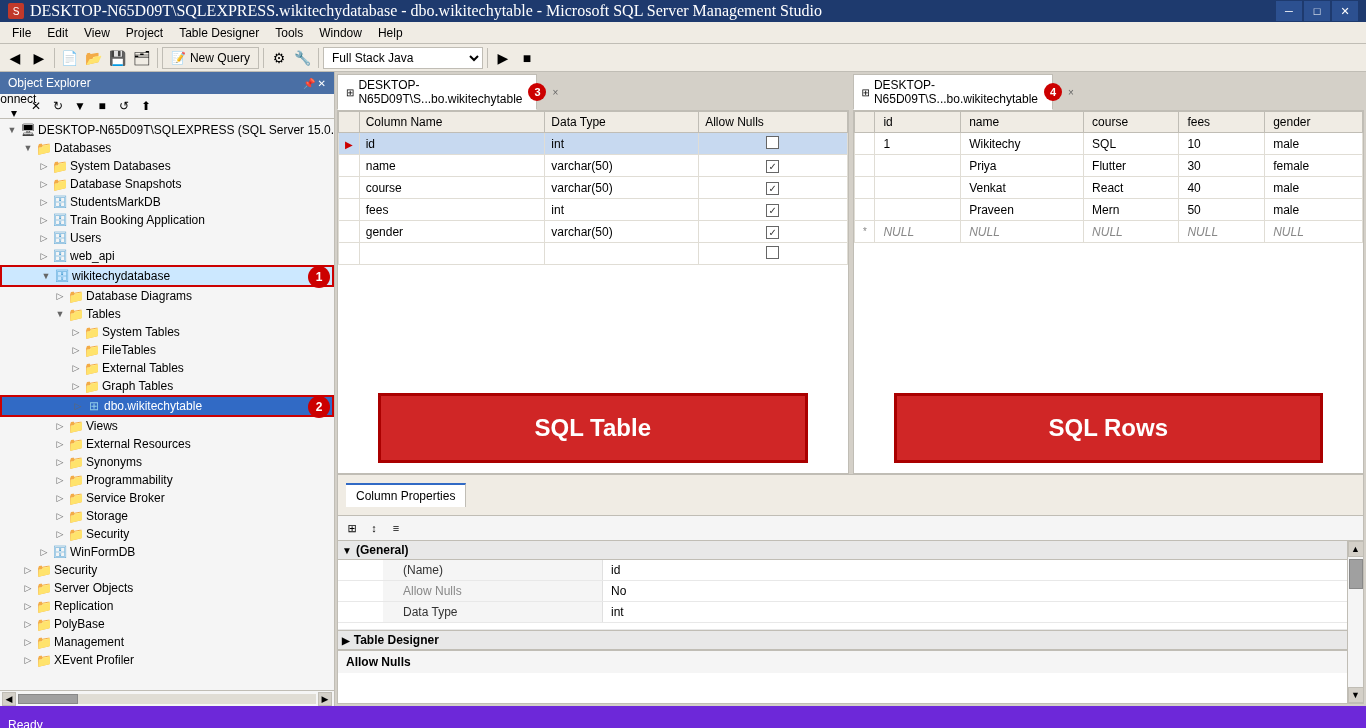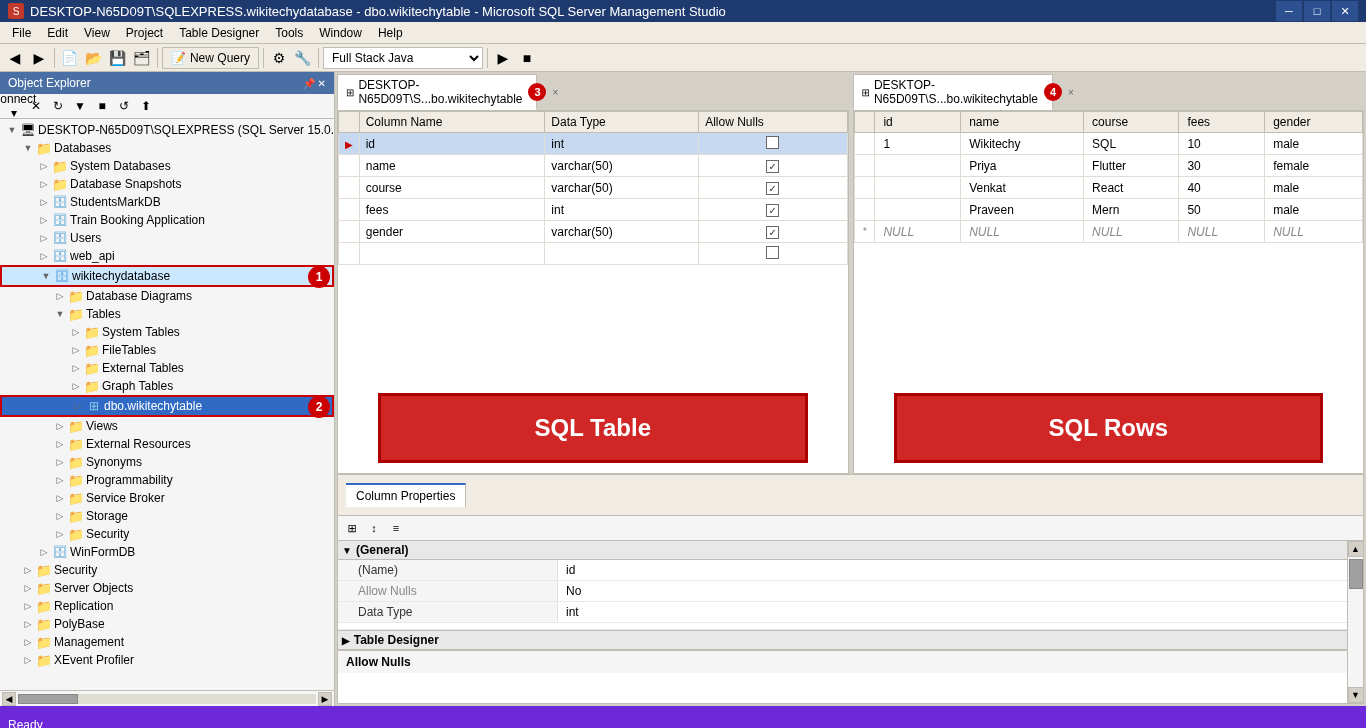--- a/index.html
+++ b/index.html
@@ -2,21 +2,21 @@
 <html><head>
   <meta charset="utf-8">
   <style>
     * { box-sizing: border-box; margin: 0; padding: 0; font-family: 'Segoe UI', Tahoma, Geneva, Verdana, sans-serif; font-size: 12px; }
     body { background: #d4d0c8; overflow: hidden; width: 1366px; height: 728px; }
     
     
     .title-bar { background: #1e3a6e; color: white; height: 22px; display: flex; align-items: center; padding: 0 8px; justify-content: space-between; }
     .title-bar-left { display: flex; align-items: center; gap: 6px; }
     .title-bar-icon { width: 16px; height: 16px; background: #c0392b; border-radius: 2px; display: flex; align-items: center; justify-content: center; font-size: 10px; color: white; }
-    .title-bar-text { font-size: 13px; }
+    .title-bar-text { font-size: 16px; font-family: Liberation Serif, serif; }
     .title-bar-controls { display: flex; gap: 2px; }
     .title-bar-btn { width: 26px; height: 20px; background: #2c5090; color: white; border: none; cursor: pointer; font-size: 11px; display: flex; align-items: center; justify-content: center; }
     
     
     .menu-bar { background: #f0ece4; height: 22px; display: flex; align-items: center; padding: 0 4px; border-bottom: 1px solid #c0bdb5; }
     .menu-item { padding: 2px 8px; cursor: pointer; font-size: 12px; color: #000; }
     
     
     .toolbar { background: #f0ece4; height: 28px; display: flex; align-items: center; padding: 0 4px; border-bottom: 1px solid #c0bdb5; gap: 2px; }
     .toolbar-btn { width: 22px; height: 22px; background: transparent; border: 1px solid transparent; cursor: pointer; display: flex; align-items: center; justify-content: center; font-size: 14px; }
@@ -93,21 +93,21 @@
     }
     
     
     .bottom-panel { height: 230px; background: white; border: 1px solid #c0bdb5; margin: 0; display: flex; flex-direction: column; }
     .column-props-tab { background: #f0ece4; border-bottom: 1px solid #c0bdb5; padding: 8px; display: flex; }
     .column-props-tab-item { padding: 4px 10px; font-size: 12px; border-right: 1px solid #c0bdb5; cursor: pointer; background: white; border-top: 2px solid #316ac5; }
     .props-toolbar { background: #f5f5f5; border-bottom: 1px solid #c0bdb5; padding: 2px 4px; display: flex; align-items: center; gap: 2px; }
     .props-grid { flex: 1; overflow-y: auto; }
     .props-section-header { display: flex; align-items: center; padding: 2px 4px; background: #e8e8e8; border-bottom: 1px solid #c0bdb5; cursor: pointer; font-size: 12px; font-weight: bold; }
     .props-section-expand { margin-right: 4px; font-size: 10px; }
-    .props-row { display: flex; border-bottom: 1px solid #e8e8e8; }
+    .props-row { display: flex; border-bottom: 1px solid #e8e8e8; padding-left: 45px; }
     .props-row-label { width: 220px; padding: 3px 8px 3px 20px; background: #f5f5f5; border-right: 1px solid #e0e0e0; font-size: 12px; color: #333; flex-shrink: 0; }
     .props-row-label.grayed { color: #888; }
     .props-row-value { flex: 1; padding: 3px 8px; font-size: 12px; }
     .props-section-header2 { display: flex; align-items: center; padding: 2px 4px; background: #e8e8e8; border-bottom: 1px solid #c0bdb5; border-top: 1px solid #c0bdb5; cursor: pointer; font-size: 12px; font-weight: bold; }
     .props-footer { background: #f5f5f5; border-top: 1px solid #c0bdb5; padding: 4px 8px; font-size: 12px; font-weight: bold; }
     .scrollbar-right { width: 16px; background: #f5f5f5; border-left: 1px solid #c0bdb5; display: flex; flex-direction: column; align-items: center; }
     .scroll-arrow { width: 16px; height: 16px; background: #d4d0c8; border: 1px solid #c0bdb5; display: flex; align-items: center; justify-content: center; font-size: 9px; cursor: pointer; }
     .scroll-thumb { width: 14px; height: 30px; background: #a0a0a0; margin: 2px auto; border: 1px solid #888; }
   </style>
 </head>

